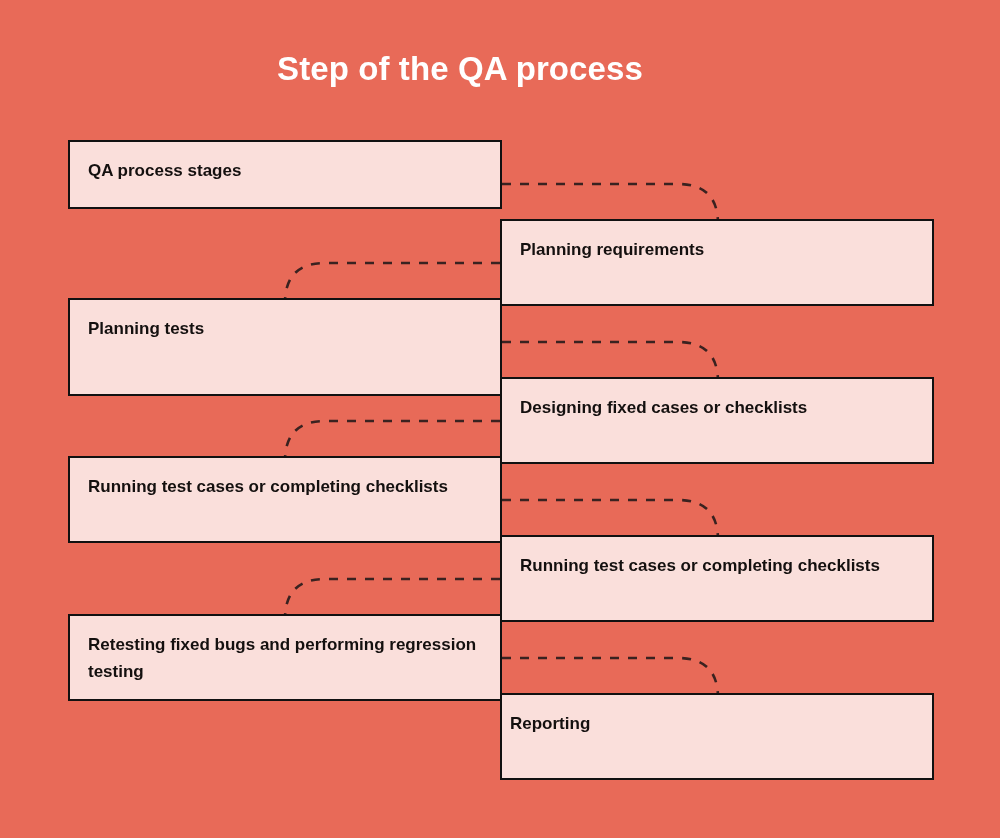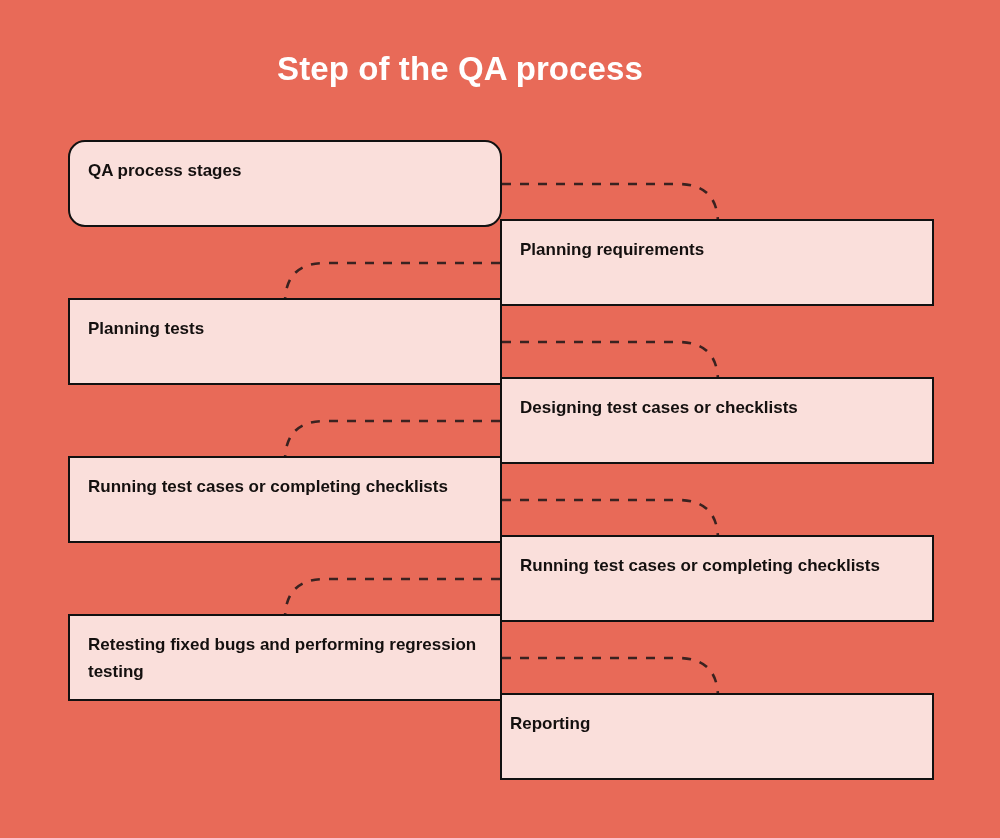--- a/index.html
+++ b/index.html
@@ -96,34 +96,34 @@
         <path d="M 500 281 L 325 281 Q 285 281 285 321 L 285 329"></path>
 
         <path d="M 502 360 L 678 360 Q 718 360 718 400 L 718 408"></path>
 
         <path d="M 500 439 L 325 439 Q 285 439 285 479 L 285 487"></path>
 
         <path d="M 502 518 L 678 518 Q 718 518 718 558 L 718 566"></path>
       </g>
     </svg>
 
-    <div class="step-box left" style="top:0px; height:87px;border-radius:17px;">
+    <div class="step-box left" style="top:0px; height:69px;">
       <div class="step-label">QA process stages</div>
     </div>
 
     <div class="step-box right" style="top:79px; height:87px;">
       <div class="step-label">Planning requirements</div>
     </div>
 
-    <div class="step-box left" style="top:158px; height:87px;">
+    <div class="step-box left" style="top:158px; height:98px;">
       <div class="step-label">Planning tests</div>
     </div>
 
     <div class="step-box right" style="top:237px; height:87px;">
-      <div class="step-label">Designing test cases or checklists</div>
+      <div class="step-label">Designing fixed cases or checklists</div>
     </div>
 
     <div class="step-box left" style="top:316px; height:87px;">
       <div class="step-label">Running test cases or completing checklists</div>
     </div>
 
     <div class="step-box right" style="top:395px; height:87px;">
       <div class="step-label">Running test cases or completing checklists</div>
     </div>
 

